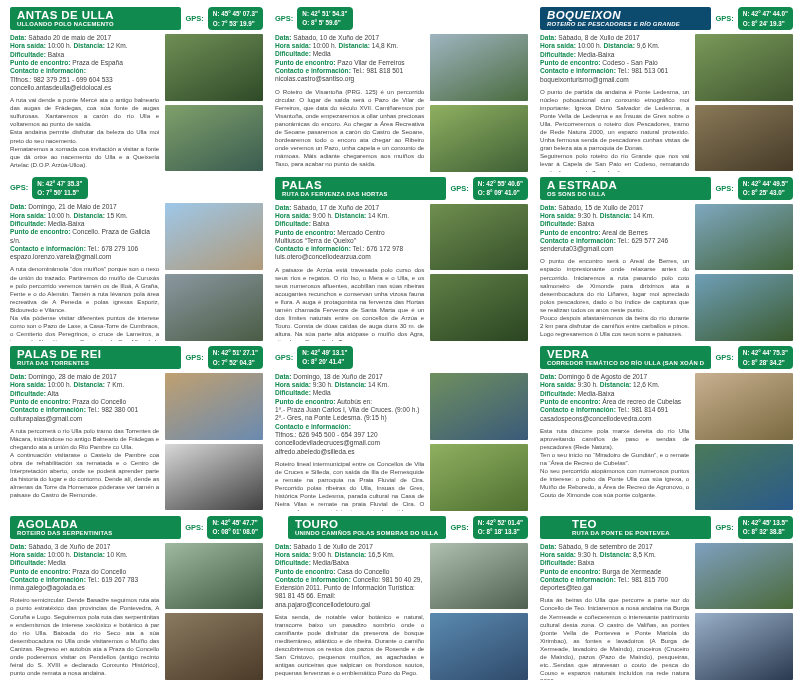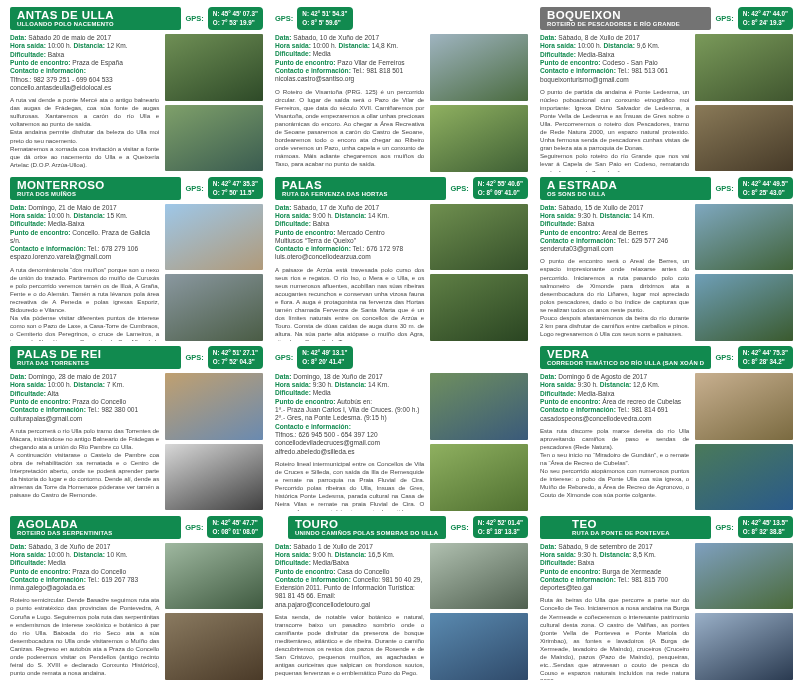--- a/index.html
+++ b/index.html
@@ -2,21 +2,21 @@
 <html><head>
 <meta charset="utf-8">
 <style>
   html,body{margin:0;padding:0;background:#ffffff;}
   body{width:799px;height:685px;font-family:"Liberation Sans",sans-serif;overflow:hidden;
        -webkit-font-smoothing:antialiased;}
   .page{box-sizing:border-box;width:799px;height:685px;padding:7px 6px 5px 10px;
         display:grid;grid-template-columns:repeat(3,1fr);grid-template-rows:repeat(4,1fr);
         column-gap:12px;row-gap:5px;background:#ffffff;}
   .panel{overflow:hidden;display:flex;flex-direction:column;min-height:0;}
-  .panel-header{display:flex;align-items:flex-start;gap:4px;flex:0 0 auto;}
+  .panel-header{display:flex;align-items:flex-end;gap:4px;flex:0 0 auto;}
   .titlebar{flex:1 1 auto;color:#fff;padding:2px 7px 2px 7px;border-radius:2px;min-width:0;}
   .titlebar .t{font-size:11.5px;font-weight:bold;letter-spacing:.4px;line-height:1.05;
                white-space:nowrap;overflow:hidden;}
   .titlebar .s{font-size:5.9px;font-weight:bold;letter-spacing:.25px;line-height:1.2;
                white-space:nowrap;overflow:hidden;}
   .gps-label{font-weight:bold;font-size:7.5px;align-self:center;flex:0 0 auto;}
   .gps-box{flex:0 0 auto;color:#fff;font-weight:bold;font-size:6.3px;line-height:1.5;
            padding:2px 5px;border-radius:4px;display:flex;flex-direction:column;
            justify-content:center;white-space:nowrap;}
   .panel-body{display:flex;gap:6px;margin-top:4px;flex:1 1 auto;min-height:0;}
@@ -90,21 +90,21 @@
       </div>
       <div class="photo-col">
           <div class="photo" style="background: linear-gradient(155deg, rgb(159, 180, 192) 0%, rgb(74, 107, 63) 100%);"></div>
           <div class="photo" style="background: linear-gradient(155deg, rgb(143, 176, 96) 0%, rgb(63, 96, 53) 100%);"></div>
         </div>
     </div>
   </section>
 
   <section class="panel">
     <div class="panel-header">
-      <div class="titlebar" style="background: #737373;">
+      <div class="titlebar" style="background: #0c4a6e; font-style: italic;">
         <div class="t">BOQUEIXON</div>
         <div class="s">ROTEIRO DE PESCADORES E RÍO GRANDE</div>
       </div>
       <div class="gps-label" style="color: rgb(17, 138, 79);">GPS:</div>
       <div class="gps-box" style="background: rgb(17, 138, 79);">
         <div>N: 42° 47' 44.0"</div>
         <div>O:  8° 24' 19.3"</div>
       </div>
     </div>
     <div class="panel-body">
@@ -122,24 +122,20 @@
       </div>
       <div class="photo-col">
           <div class="photo" style="background: linear-gradient(155deg, rgb(122, 154, 90) 0%, rgb(64, 86, 47) 100%);"></div>
           <div class="photo" style="background: linear-gradient(155deg, rgb(138, 122, 88) 0%, rgb(70, 58, 40) 100%);"></div>
         </div>
     </div>
   </section>
 
   <section class="panel">
     <div class="panel-header">
-      <div class="titlebar" style="background: rgb(17, 138, 79);">
-        <div class="t">MONTERROSO</div>
-        <div class="s">RUTA DOS MUÍÑOS</div>
-      </div>
       <div class="gps-label" style="color: rgb(17, 138, 79);">GPS:</div>
       <div class="gps-box" style="background: rgb(17, 138, 79);">
         <div>N: 42° 47' 35.3"</div>
         <div>O:  7° 50' 11.5"</div>
       </div>
     </div>
     <div class="panel-body">
       <div class="text-col">
         <div class="details">
             <div class="dline"><span class="lbl" style="color: rgb(17, 138, 79);">Data:</span><span> Domingo, 21 de Maio de 2017</span></div>

